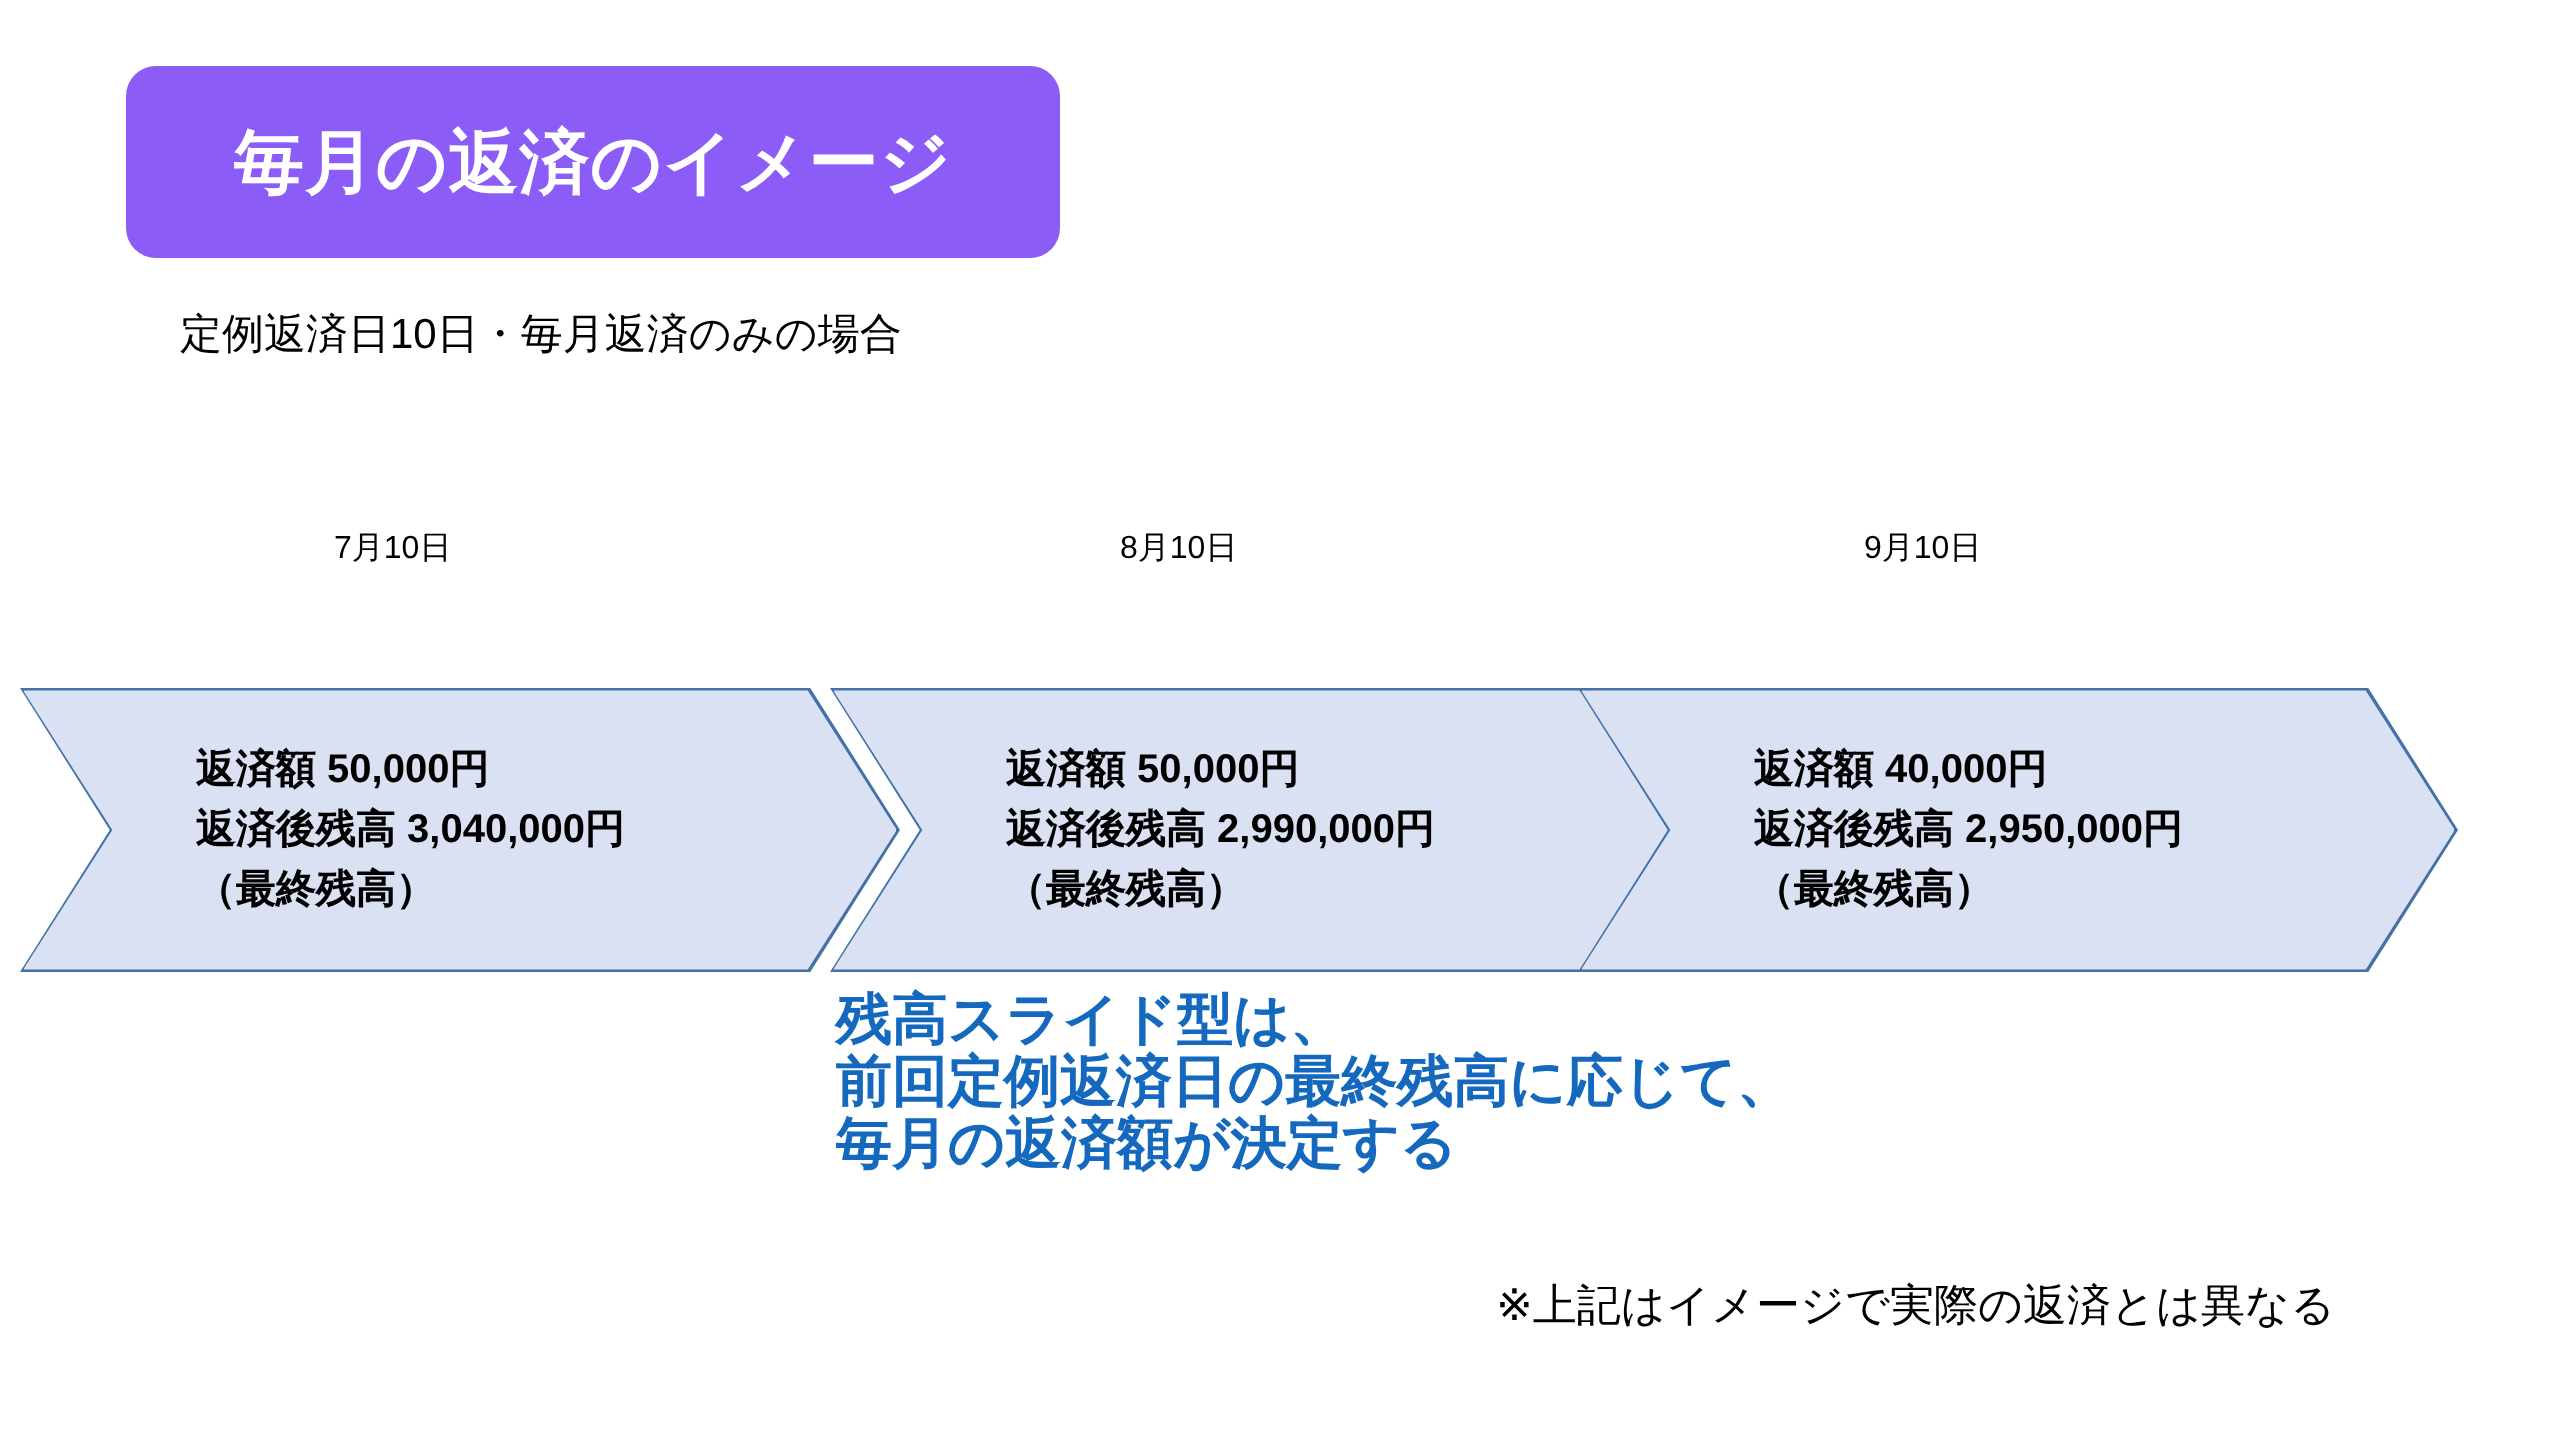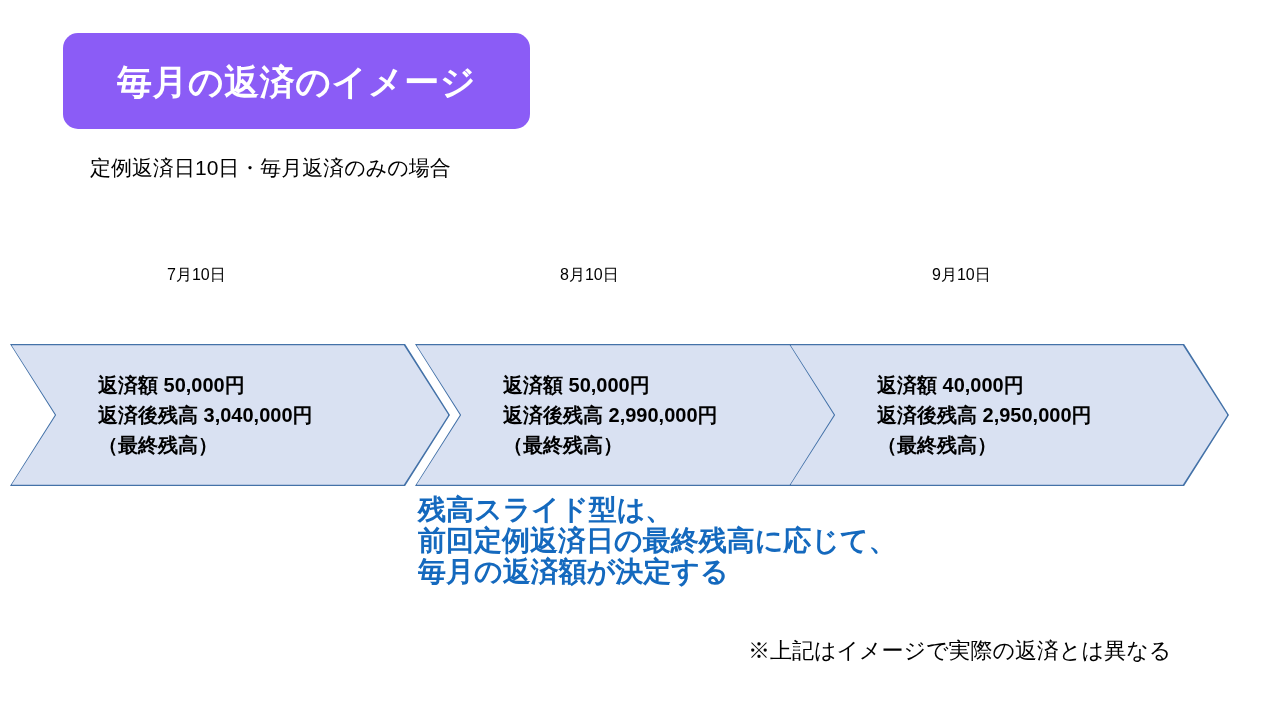--- a/index.html
+++ b/index.html
@@ -119,21 +119,20 @@
 
   
   .footnote {
     position: absolute;
     left: 748px;
     top: 639px;
     font-size: 22px;
     line-height: 1.3;
     color: #000000;
     white-space: nowrap;
-    font-family: Liberation Mono, monospace;
   }
 </style>
 </head>
 <body>
 
 <div class="title-banner">
   <span class="title-banner-text">毎月の返済のイメージ</span>
 </div>
 
 <div class="subtitle">定例返済日10日・毎月返済のみの場合</div>

